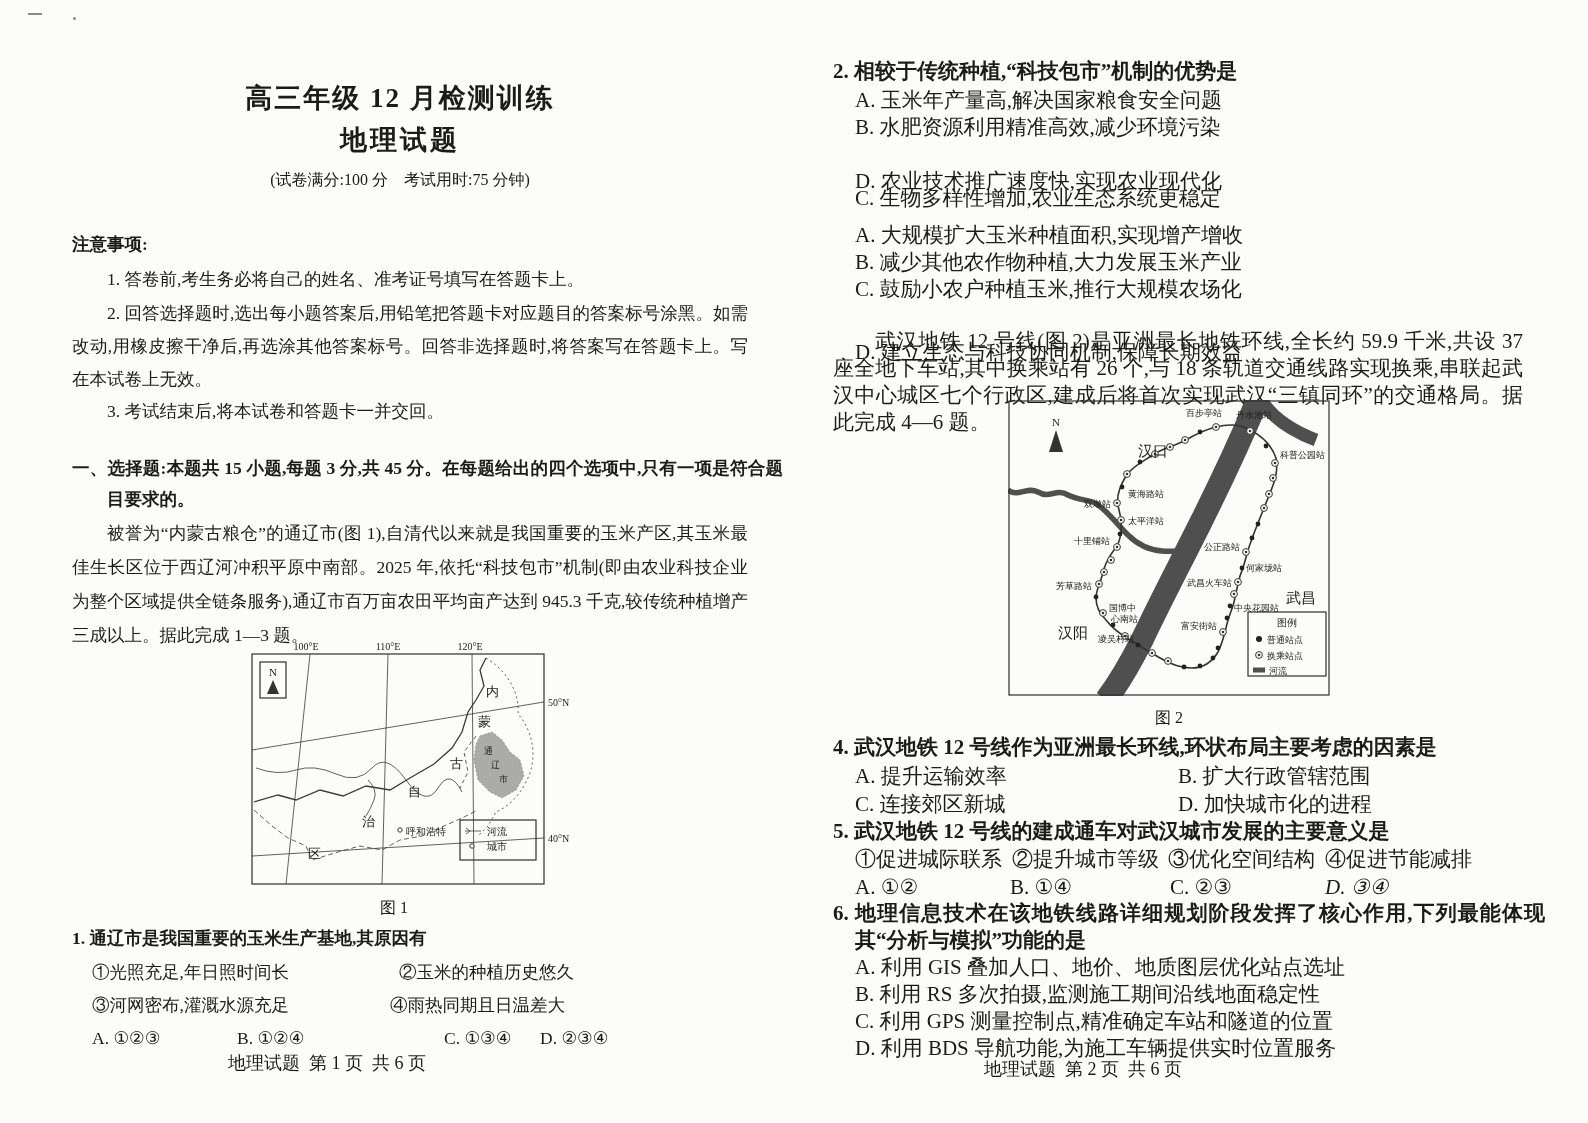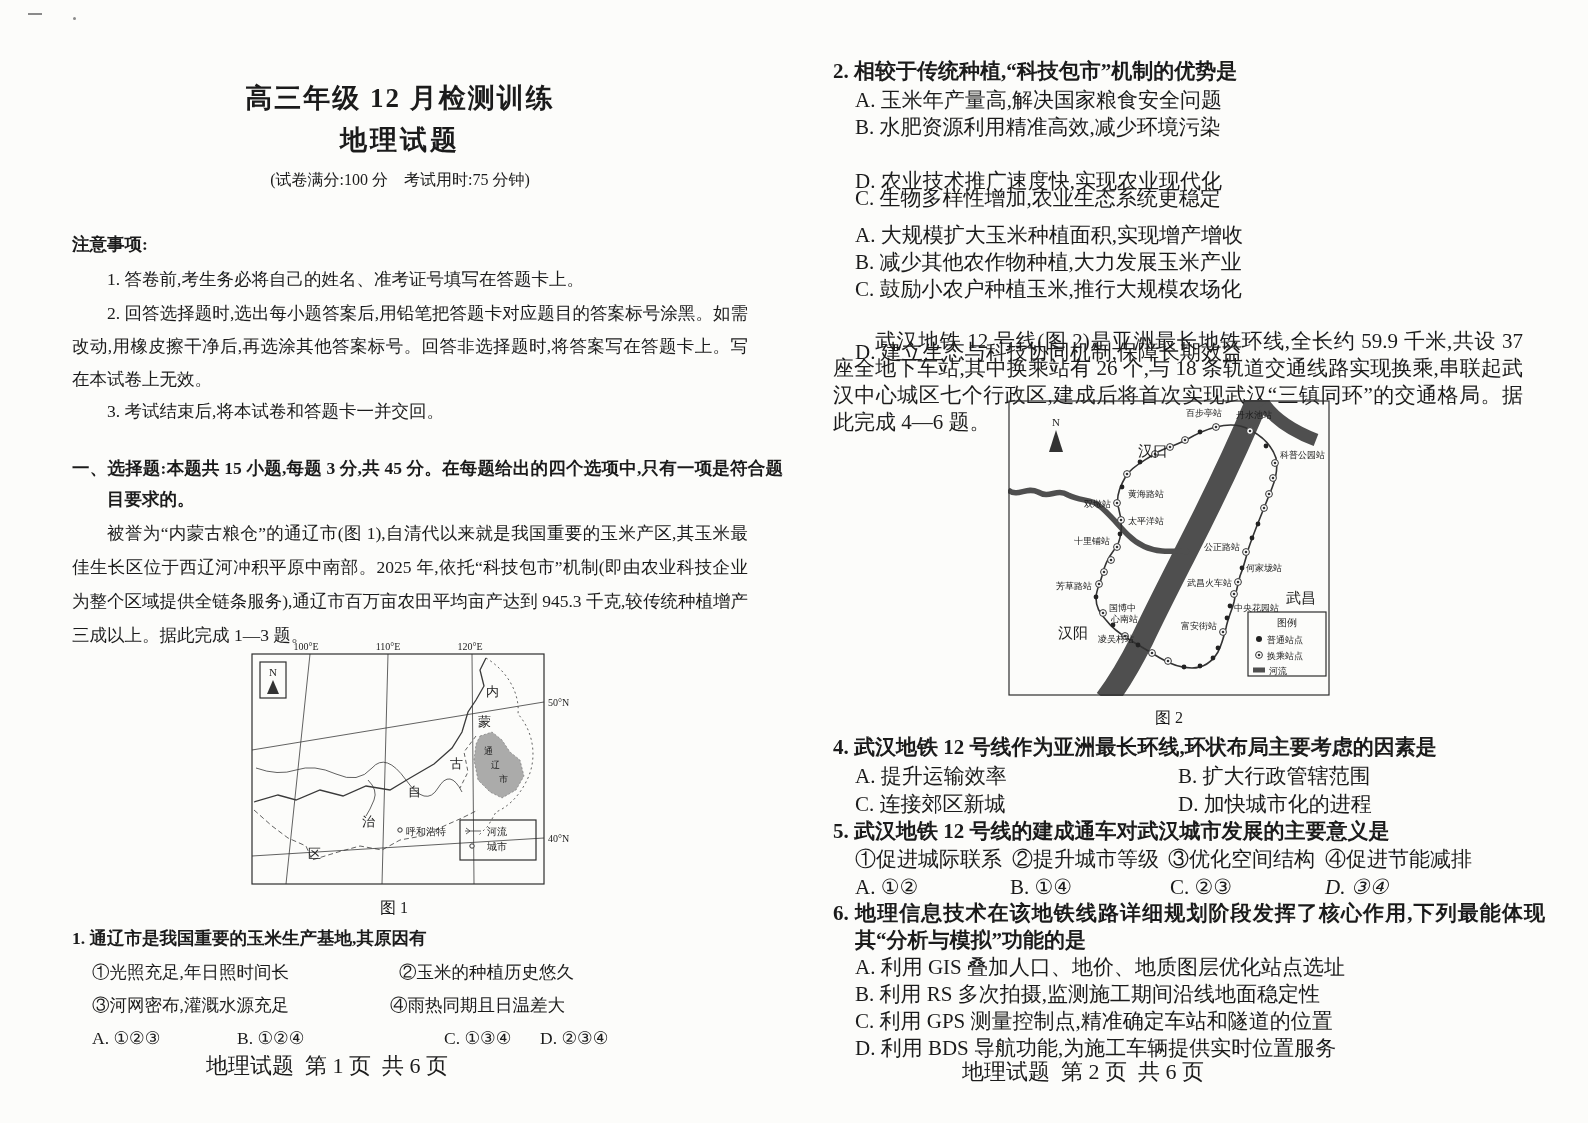--- a/index.html
+++ b/index.html
@@ -10,21 +10,21 @@
   .c{text-align:center;}
   .b{font-weight:700;}
   .j{text-align:justify;}
   .pre{white-space:pre;}
   .t-title{font-size:27px;font-weight:700;letter-spacing:2px;}
   .t-sub{font-size:27px;font-weight:700;letter-spacing:3px;}
   .t-meta{font-size:16px;}
   .t-body{font-size:17.5px;line-height:33px;}
   .t-body2{font-size:21px;line-height:27px;}
   .t-cap{font-size:16px;}
-  .t-foot{font-size:22px;}
+  .t-foot{font-size:18px;}
   .ind2{text-indent:2em;}
   .hang2{padding-left:2em;text-indent:-2em;}
   .hang{padding-left:22px;text-indent:-22px;}
   .mapline{stroke:#3a3a3a;stroke-width:0.8;fill:none;}
   .mapborder{stroke:#2e2e2e;stroke-width:1.2;fill:none;}
   svg text{fill:#1b1b1b;font-family:"Liberation Serif","DejaVu Serif",serif;}
   .artifact{position:absolute;background:#8a8a8a;}
 </style>
 </head>
 <body>

